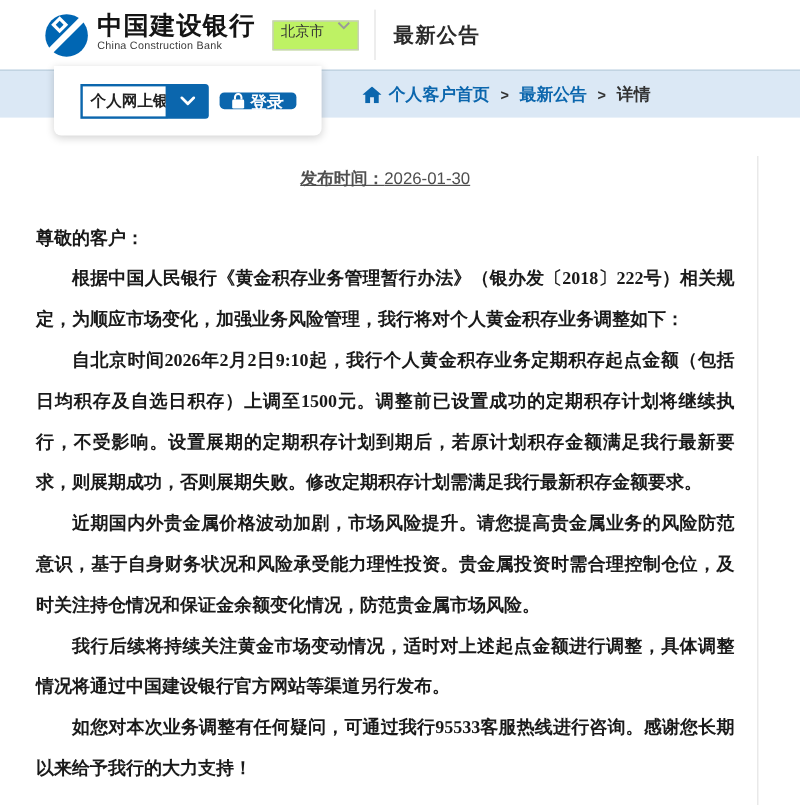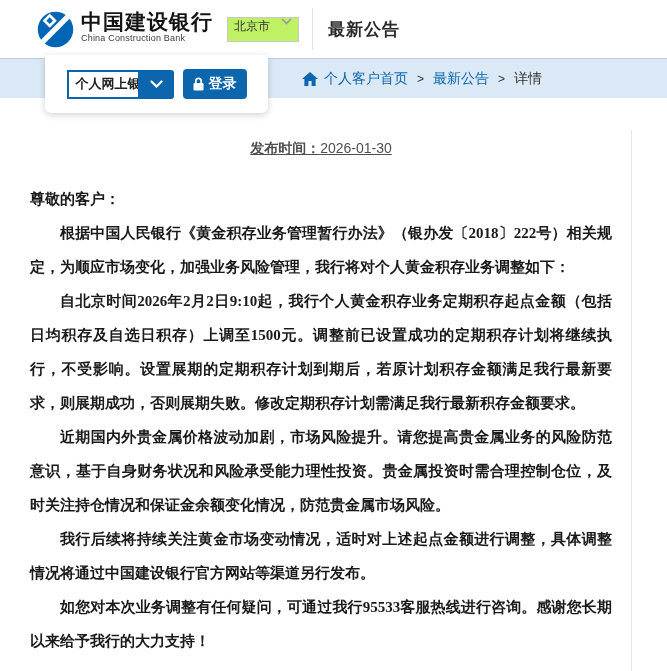--- a/index.html
+++ b/index.html
@@ -34,21 +34,21 @@
     padding:0 6px;font-size:12px;color:#333;cursor:pointer;
   }
   .header-divider{width:1px;height:42px;background:var(--divider);margin:0 15px 0 13px;}
   .header-title{font-size:17px;font-weight:bold;color:#2a2a2a;letter-spacing:1px;}
 
   
   .crumb-bar{
     height:40px;background:var(--bar-bg);border-top:1px solid var(--bar-border);
     display:flex;align-items:center;
   }
-  .crumbs{margin-left:302px;display:flex;align-items:center;font-size:14px;font-weight:normal;}
+  .crumbs{margin-left:302px;display:flex;align-items:center;font-size:14px;font-weight:bold;}
   .crumb-link{color:var(--brand);text-decoration:none;cursor:pointer;display:flex;align-items:center;}
   .crumb-link .home-ic{margin-right:6px;display:inline-flex;}
   .crumb-sep{color:#333;margin:0 9px;font-size:12px;}
   .crumb-current{color:#333;}
 
   
   .login-panel{
     position:absolute;left:45px;top:55px;width:223px;height:58px;background:#fff;
     border-radius:0 0 6px 6px;box-shadow:0 2px 7px rgba(0,0,0,.18);
     display:flex;align-items:center;justify-content:center;z-index:5;
@@ -59,22 +59,22 @@
   .channel-value{
     width:73px;background:#fff;border:2px solid var(--brand);
     display:flex;align-items:center;padding-left:7px;
     font-size:13px;font-weight:bold;color:#222;white-space:nowrap;overflow:hidden;
   }
   .channel-arrow{
     width:34px;background:var(--brand);display:flex;align-items:center;justify-content:center;
     border-radius:0 3px 3px 0;
   }
   .login-btn{
-    margin-left:9px;width:64px;height:30px;background:var(--brand);border:none;border-radius:4px;
-    color:#fff;font-size:14px;font-weight:bold;display:flex;align-items:center;justify-content:center;
+    margin-left:9px;width:64px;height:14px;background:var(--brand);border:none;border-radius:4px;
+    color:#fff;font-size:14px;font-weight:bold;display:flex;justify-content:center;
     cursor:pointer;font-family:"Liberation Sans",sans-serif;
   }
   .login-btn svg{margin-right:5px;}
 
   
   .content-right-border{
     position:absolute;left:631px;top:130px;bottom:0;width:1px;background:#e4e4e4;
   }
   .article{
     width:631px;padding:42px 19px 0 30px;

